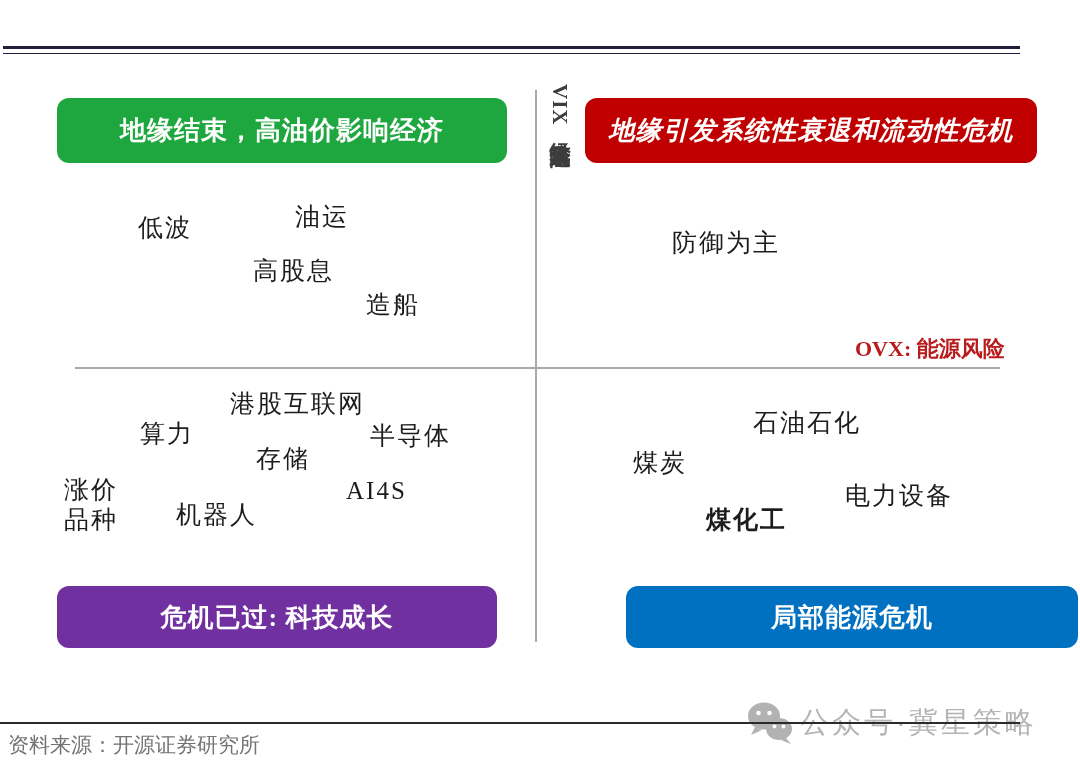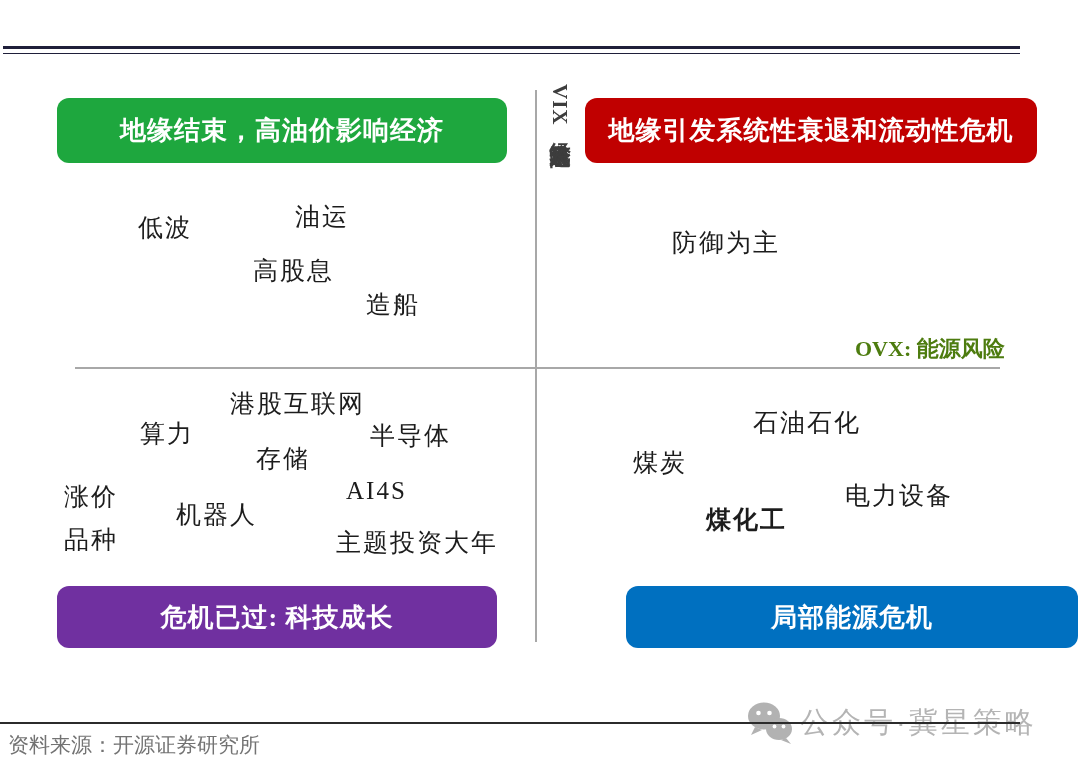--- a/index.html
+++ b/index.html
@@ -19,35 +19,35 @@
   
   .axis-v{position:absolute;left:535px;top:90px;width:2px;height:552px;background:#a8a8a8;}
   .axis-h{position:absolute;left:75px;top:367px;width:925px;height:2px;background:#a8a8a8;}
   .vix-label{
     position:absolute;left:545px;top:84px;height:210px;
     writing-mode:vertical-rl;text-orientation:mixed;
     font-size:21px;font-weight:bold;color:#3d3d3d;letter-spacing:1px;line-height:30px;
   }
   .ovx-label{
     position:absolute;left:855px;top:334px;width:192px;
-    font-size:22px;font-weight:bold;color:#4d7c0f;white-space:nowrap;
+    font-size:22px;font-weight:bold;color:#b91c1c;white-space:nowrap;
   }
   
   .banner{
     position:absolute;border-radius:12px;color:#ffffff;
     font-size:26px;font-weight:bold;text-align:right;
     display:flex;align-items:center;justify-content:center;letter-spacing:1px;white-space:nowrap;
   }
   .banner-tl{left:57px;top:98px;width:450px;height:65px;}
-  .banner-tr{left:585px;top:98px;width:452px;height:65px;}
+  .banner-tr{left:585px;top:98px;width:452px;height:65px;font-style:italic;}
   .banner-bl{left:57px;top:586px;width:440px;height:62px;}
   .banner-br{left:586px;top:586px;width:452px;height:62px;}
   
   .item{position:absolute;font-size:25px;color:#1c1c1c;white-space:nowrap;letter-spacing:2px;}
-  .item.wrap{white-space:normal;width:62px;line-height:43px;}
+  .item.wrap{white-space:normal;width:62px;line-height:30px;}
   
   .bottom-rule{position:absolute;left:0;top:722px;width:1020px;height:2px;background:#2b2b2b;z-index:3;}
   .source{position:absolute;left:8px;top:731px;font-size:21px;color:#737373;white-space:nowrap;}
   .watermark{
     position:absolute;left:746px;top:698px;height:50px;display:flex;align-items:center;z-index:2;
   }
   .watermark-text{
     font-family:"Liberation Sans","DejaVu Sans",sans-serif;
     font-size:29px;color:#b4b4b4;letter-spacing:3px;margin-left:6px;white-space:nowrap;
   }
@@ -77,21 +77,20 @@
 
   <span class="item" style="left:672px;top:226px;">防御为主</span>
 
   <span class="item" style="left:230px;top:387px;">港股互联网</span>
   <span class="item" style="left:140px;top:417px;">算力</span>
   <span class="item" style="left:370px;top:419px;">半导体</span>
   <span class="item" style="left:256px;top:442px;">存储</span>
   <span class="item wrap" style="left:64px;top:475px;">涨价品种</span>
   <span class="item" style="left:346px;top:477px;">AI4S</span>
   <span class="item" style="left:176px;top:498px;">机器人</span>
-  <span class="item" style="left:336px;top:526px;">主题投资大年</span>
 
   <span class="item" style="left:753px;top:406px;">石油石化</span>
   <span class="item" style="left:633px;top:446px;">煤炭</span>
   <span class="item" style="left:845px;top:479px;">电力设备</span>
   <span class="item" style="left:706px;top:503px;font-weight:bold;">煤化工</span>
 
   <div class="bottom-rule"></div>
 
   <div class="watermark">
     <svg class="wechat-icon" width="48" height="44" viewBox="0 0 48 44">

